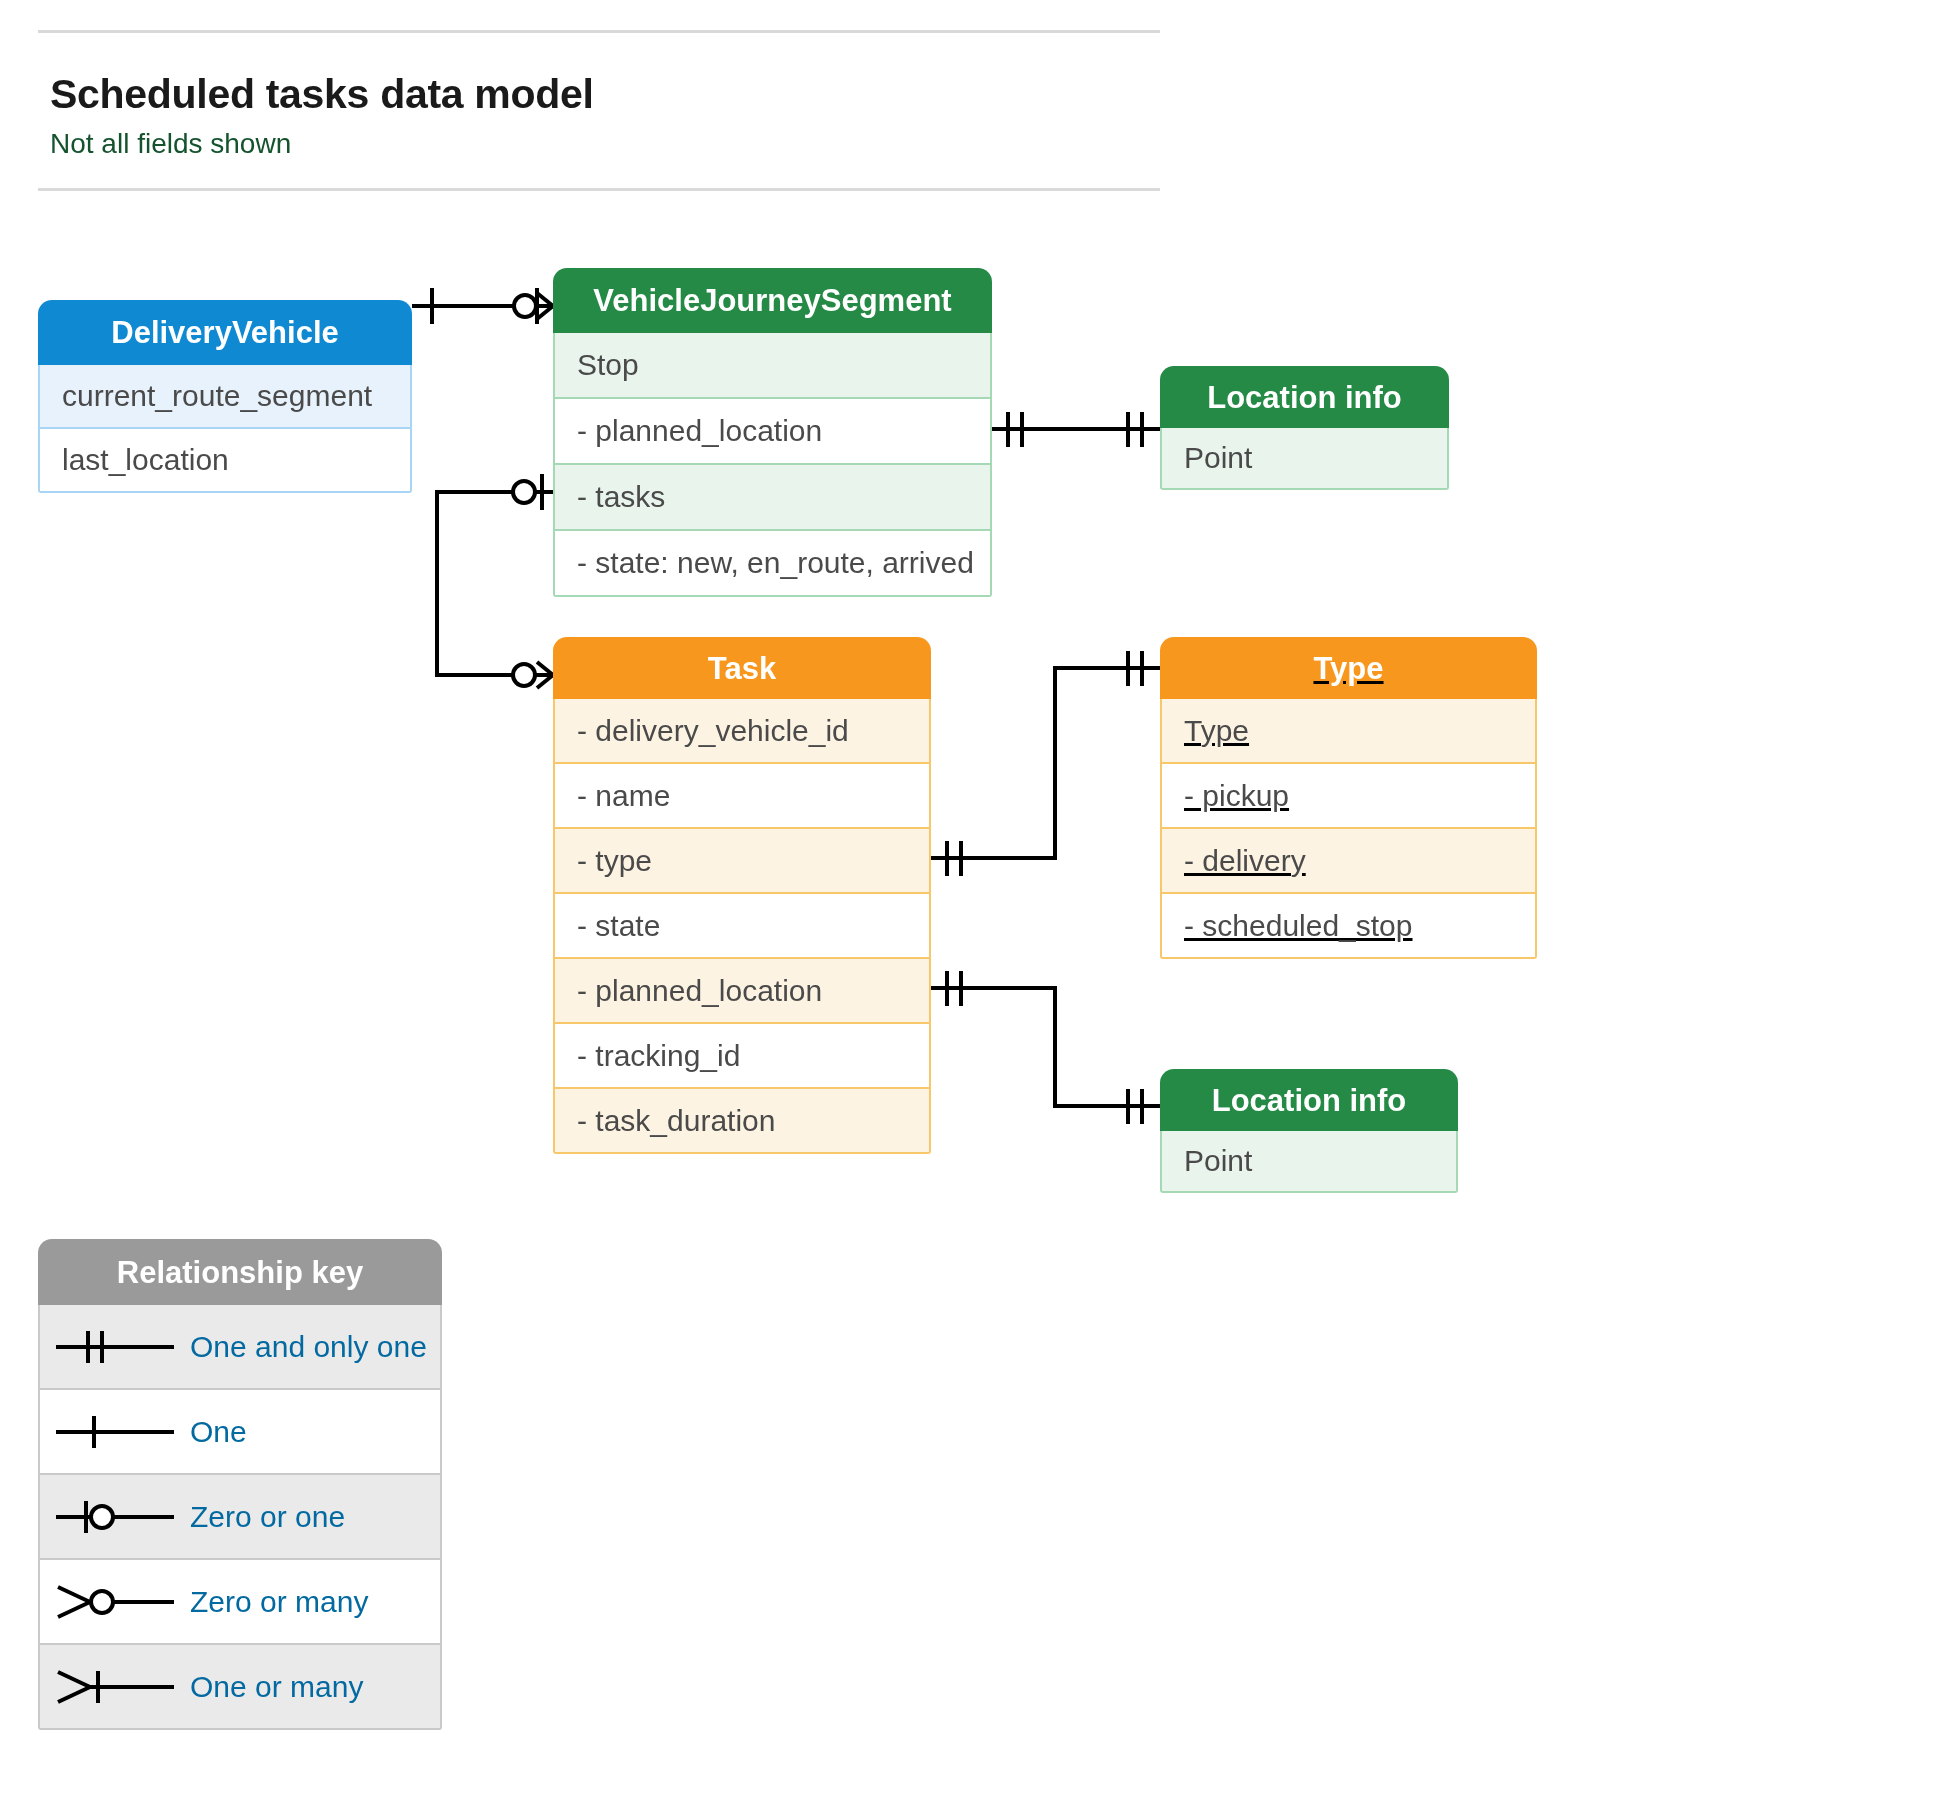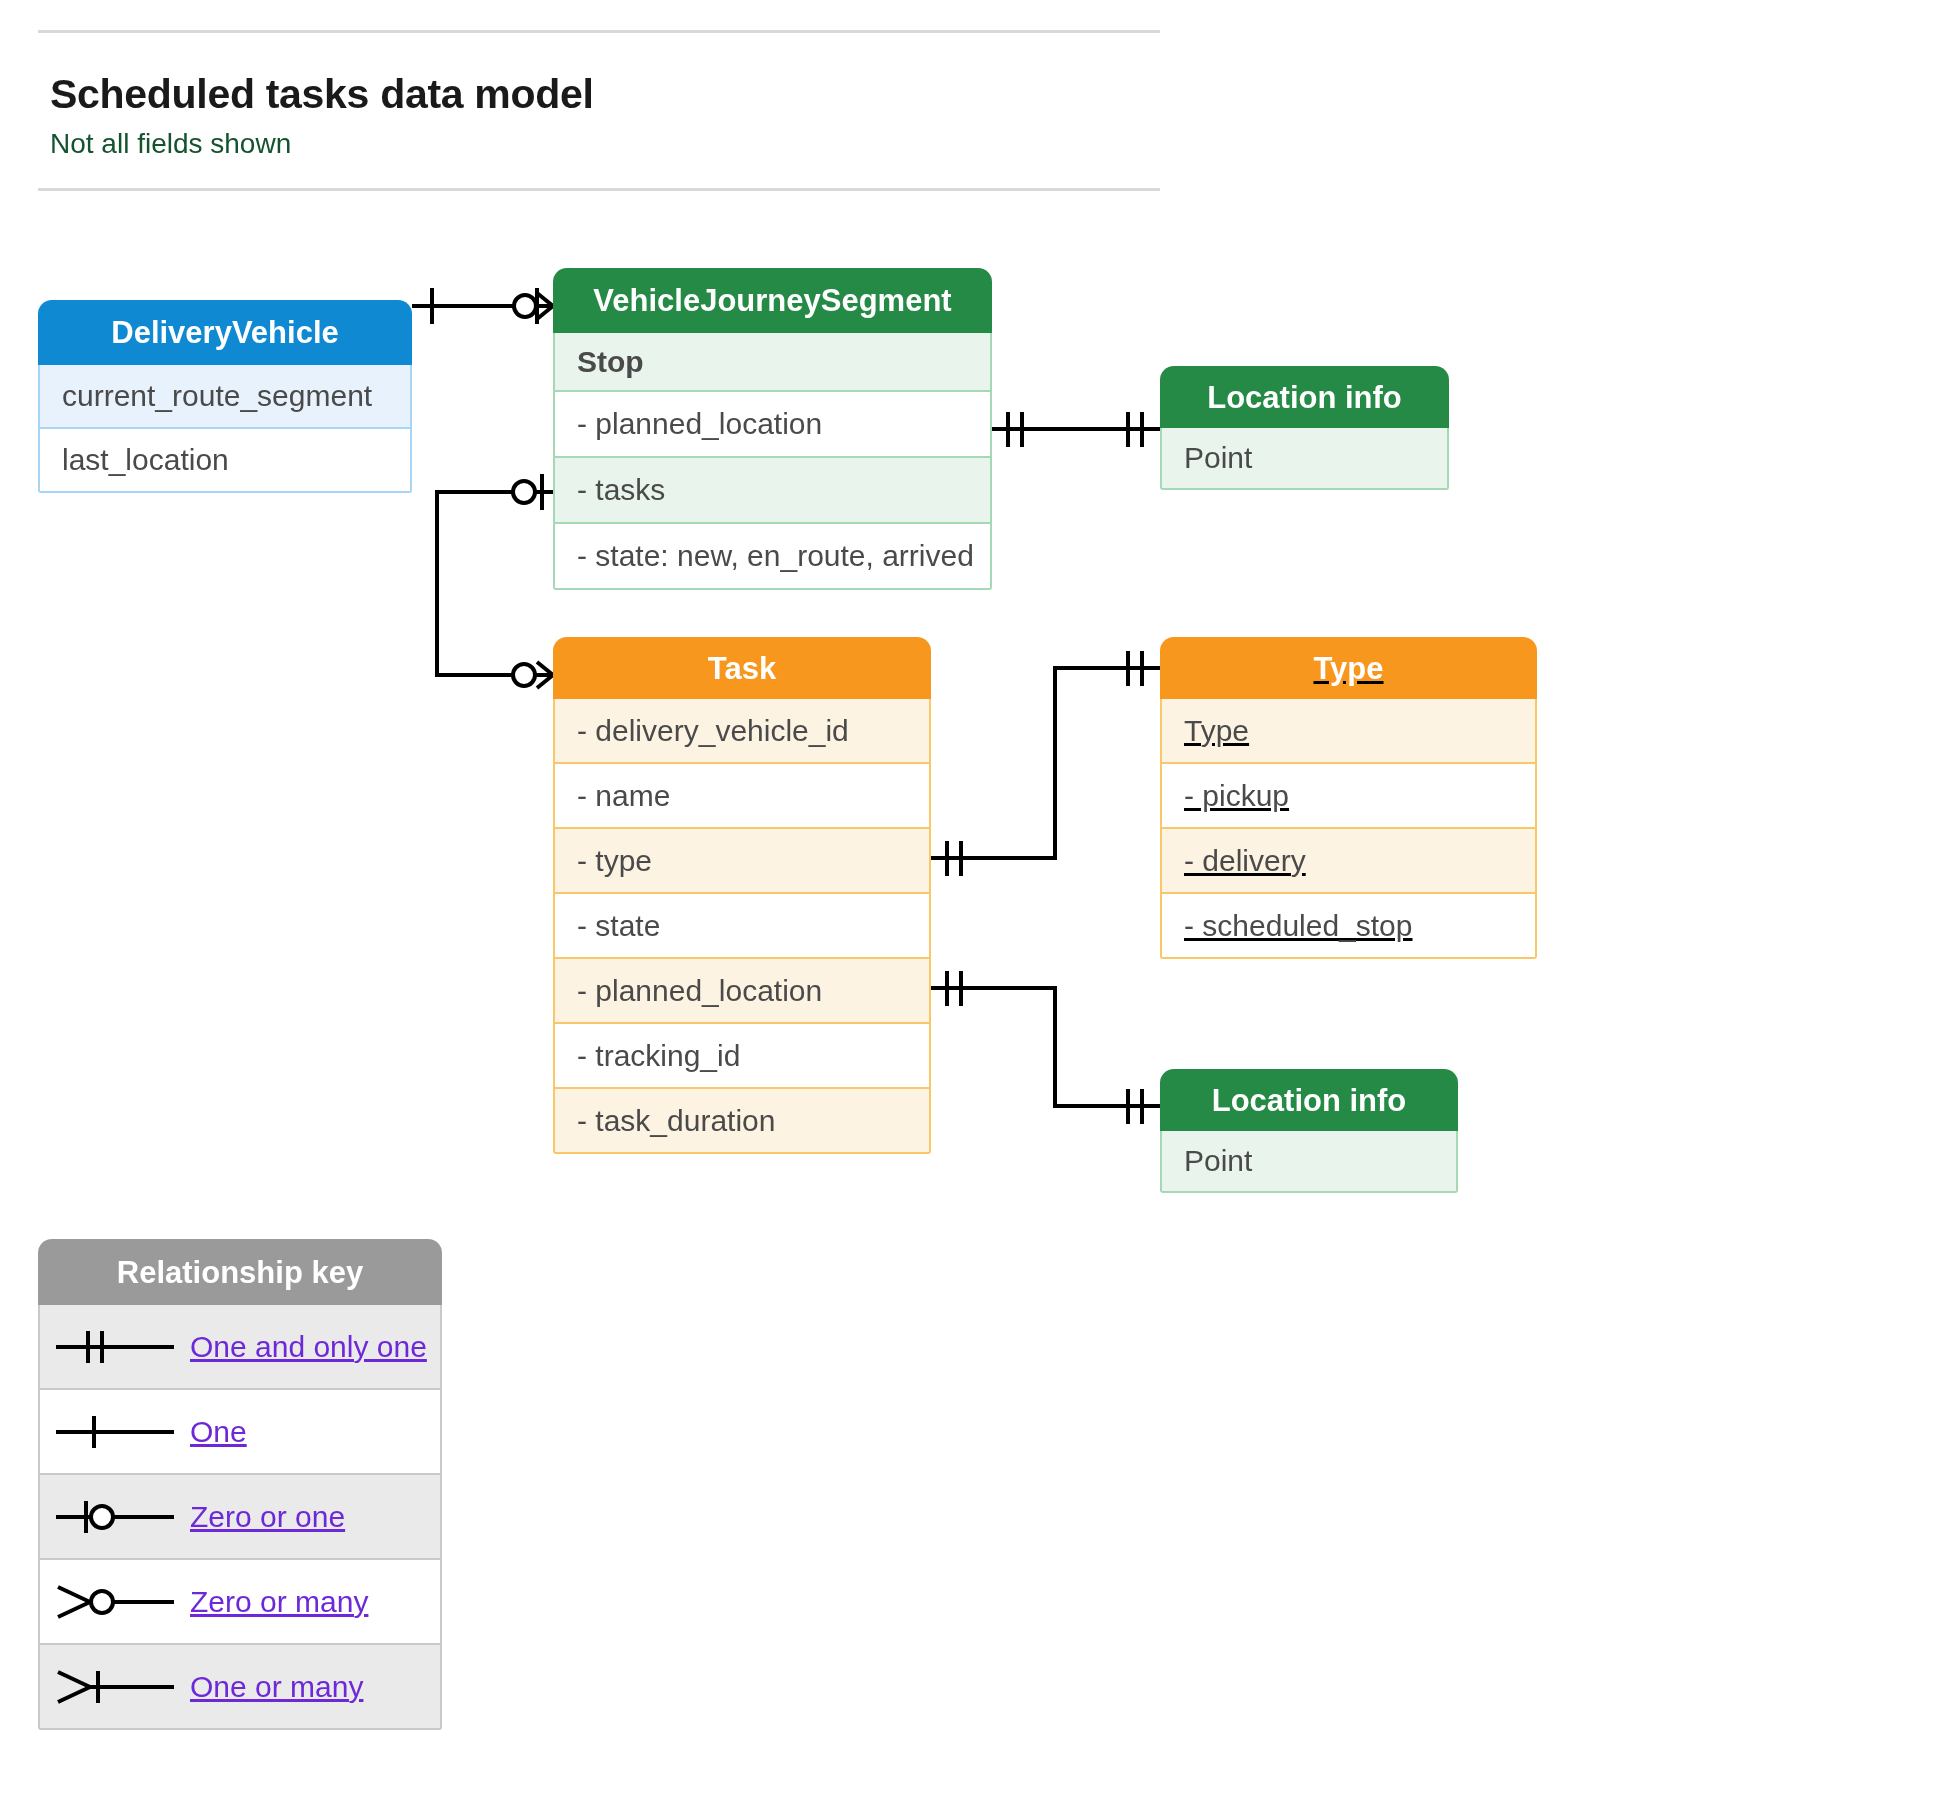--- a/index.html
+++ b/index.html
@@ -59,21 +59,21 @@
   
   .t-grey .ehead { background:#9a9a9a; }
   .t-grey .erow { border-color:#c9c9c9; }
   .t-grey .erow.alt { background:#eaeaea; }
   .t-grey .erow.plain { background:#ffffff; }
 
   
   #legend .erow { padding-left:0; }
   .legend-row { display:flex; align-items:center; width:100%; }
   .legend-sym { width:150px; flex:0 0 150px; display:flex; align-items:center; justify-content:center; }
-  .legend-label { font-size:30px; color:#6d28d9;text-decoration:underline; }
+  .legend-label { font-size:30px; color:#0369a1; }
 
   
   #wires { position:absolute; left:0; top:0; width:1940px; height:1805px; pointer-events:none; }
   #wires line, #wires path, #wires polyline { stroke:#000; stroke-width:4; fill:none; }
   #wires circle { stroke:#000; stroke-width:4; fill:#fff; }
 </style>
 </head>
 <body>
 
 <div id="doc-header">
@@ -135,21 +135,21 @@
 </svg>
 
 <div class="entity t-blue" id="ent-delivery-vehicle" style="left:38px; top:268px; width:374px;">
   <div class="ehead" style="height:65px;margin-top:32px;">DeliveryVehicle</div>
   <div class="erow alt" style="height:64px;">current_route_segment</div>
   <div class="erow plain" style="height:64px;">last_location</div>
 </div>
 
 <div class="entity t-green" id="ent-journey-segment" style="left:553px; top:268px; width:439px;">
   <div class="ehead" style="height:65px;">VehicleJourneySegment</div>
-  <div class="erow alt" style="height:59px;font-weight:bold;">Stop</div>
+  <div class="erow alt" style="height:66px;">Stop</div>
   <div class="erow plain" style="height:66px;">-  planned_location</div>
   <div class="erow alt" style="height:66px;">- tasks</div>
   <div class="erow plain" style="height:66px;">- state: new, en_route, arrived</div>
 </div>
 
 <div class="entity t-green" id="ent-location-info-top" style="left:1160px; top:366px; width:289px;">
   <div class="ehead" style="height:62px;">Location info</div>
   <div class="erow alt" style="height:62px;">Point</div>
 </div>
 

